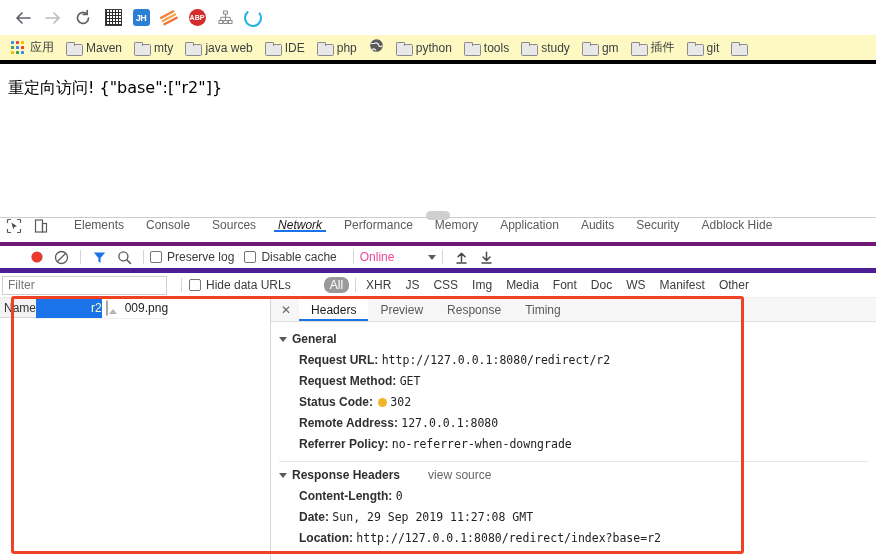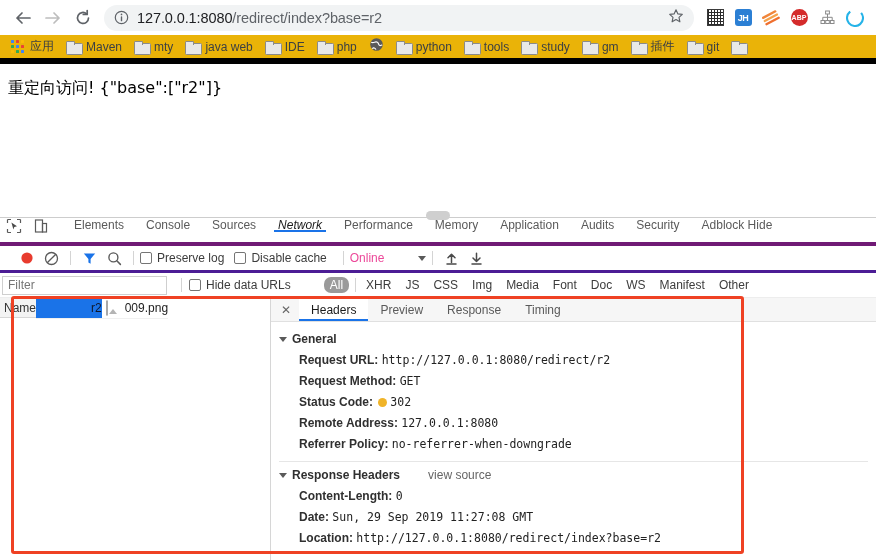--- a/index.html
+++ b/index.html
@@ -75,23 +75,23 @@
     width: 17px; height: 17px; border-radius: 50%;
     background: #d42b2b; color: #fff;
     font-size: 7px; font-weight: bold;
     display: flex; align-items: center; justify-content: center;
   }
 
   
   .bookmarks-bar {
     height: 29px; width: 876px;
     display: flex; align-items: center;
-    background: #eab308;
+    background: #fef9c3;
     padding: 0 5px;
-    border-bottom: 6px solid #000000;
+    border-bottom: 4px solid #000000;
     overflow: hidden;
   }
   .bm {
     display: flex; align-items: center;
     height: 24px;
     padding: 0 6px;
     flex: 0 0 auto;
     border-radius: 3px;
     white-space: nowrap;
   }
@@ -175,22 +175,22 @@
     content: "";
     position: absolute;
     left: 7px; right: 7px; bottom: 0;
     height: 2px; background: #1a73e8;
   }
 
   
   .net-toolbar {
     height: 27px;
     display: flex; align-items: center;
-    padding: 0 14px;
-    border-bottom: 3px solid #4c1d95;
+    padding: 0 24px;
+    border-bottom: 5px solid #4c1d95;
     background: #fff;
   }
   .nt-btn {
     width: 25px; height: 25px;
     display: flex; align-items: center; justify-content: center;
     flex: 0 0 auto;
   }
   .nt-vsep { width:1px; height:14px; background:#d4d4d4; margin:0 6px; flex:0 0 auto; }
   .nt-check {
     display: flex; align-items: center;
@@ -268,21 +268,21 @@
     padding-left: 4px;
     font-size: 12px; color: #333;
   }
   .req-row {
     height: 21px;
     display: flex; align-items: center;
     font-size: 12px; color: #222;
     padding-left: 4px;
     border-bottom: 1px solid #f0f0f0;
   }
-  .req-row.selected { background: #1a73e8; color: #0f172a; padding-left: 36px; }
+  .req-row.selected { background: #1a73e8; color: #fef9c3; padding-left: 36px; }
   .req-ico { width: 13px; height: 15px; margin-right: 6px; flex:0 0 auto; position:relative; }
   .ico-doc-lines {
     width:11px; height:14px; background:#fff;
     border:1px solid #a8a8a8; border-radius:1px;
     background-image: linear-gradient(#c6c6c6 1px, transparent 1px);
     background-size: 100% 3px;
     background-position: 0 2px;
   }
   .ico-img {
     width:11px; height:12px; background:#fff;
@@ -409,35 +409,20 @@
       <path d="M2 9 H15 M10 4 L15 9 L10 14" fill="none" stroke="#bdbdbd" stroke-width="1.7" stroke-linecap="round" stroke-linejoin="round"></path>
     </svg>
   </div>
   <div class="nav-btn">
     <svg width="18" height="18" viewBox="0 0 18 18">
       <path d="M14.5 9 A5.5 5.5 0 1 1 12.6 4.8" fill="none" stroke="#5f6368" stroke-width="1.7" stroke-linecap="round"></path>
       <path d="M13.2 1.5 L13.2 5.4 L9.3 5.4" fill="none" stroke="#5f6368" stroke-width="1.7" stroke-linecap="round" stroke-linejoin="round"></path>
     </svg>
   </div>
 
-  <div class="omnibox">
-    <span class="omni-info">
-      <svg width="15" height="15" viewBox="0 0 15 15">
-        <circle cx="7.5" cy="7.5" r="6.2" fill="none" stroke="#5f6368" stroke-width="1.2"></circle>
-        <circle cx="7.5" cy="4.4" r="0.85" fill="#5f6368"></circle>
-        <rect x="6.8" y="6.3" width="1.4" height="5" rx="0.6" fill="#5f6368"></rect>
-      </svg>
-    </span>
-    <span class="omni-url"><span>127.0.0.1:8080</span><span class="dim">/redirect/index?base=r2</span></span>
-    <span class="star">
-      <svg width="16" height="16" viewBox="0 0 16 16">
-        <path d="M8 1.8 L9.9 5.9 L14.3 6.4 L11 9.4 L11.9 13.8 L8 11.5 L4.1 13.8 L5 9.4 L1.7 6.4 L6.1 5.9 Z" fill="none" stroke="#5f6368" stroke-width="1.15" stroke-linejoin="round"></path>
-      </svg>
-    </span>
-  </div>
 
   <div class="ext-icons">
     <div class="ext-icon">
         <div class="qr"></div>
       </div>
     <div class="ext-icon">
         <div class="jh">JH</div>
       </div>
     <div class="ext-icon">
       <svg width="18" height="18" viewBox="0 0 18 18">

